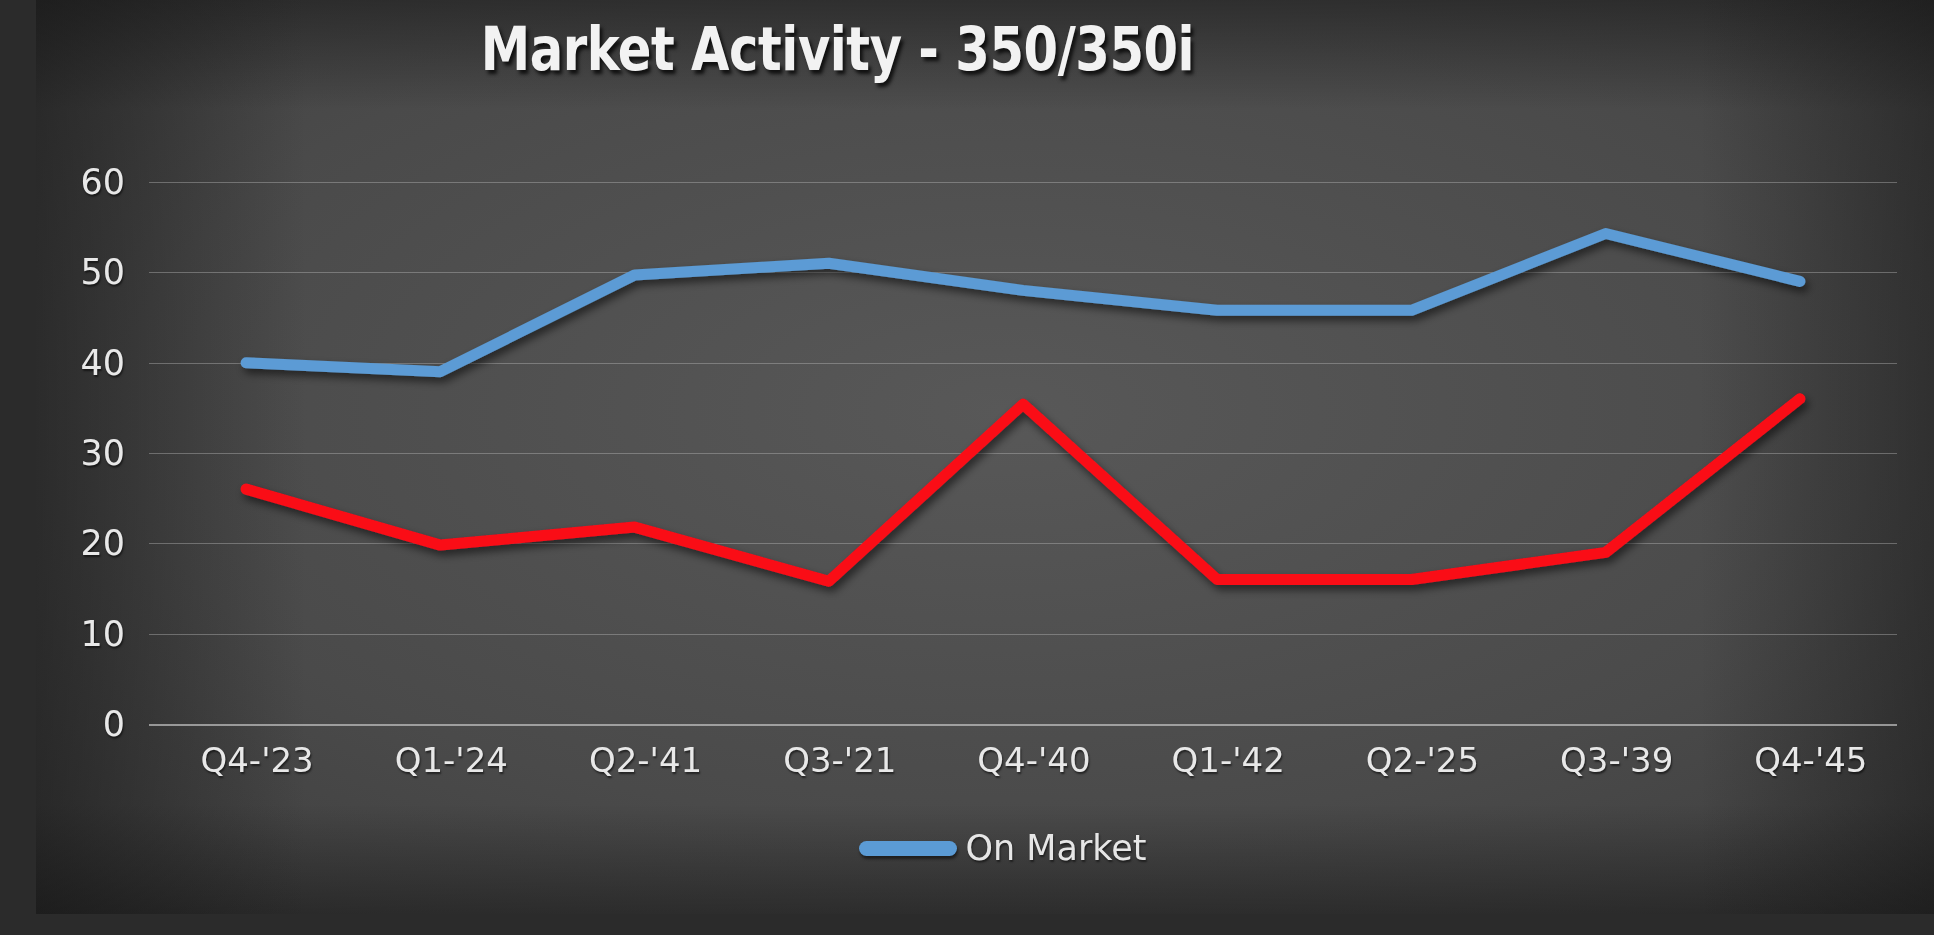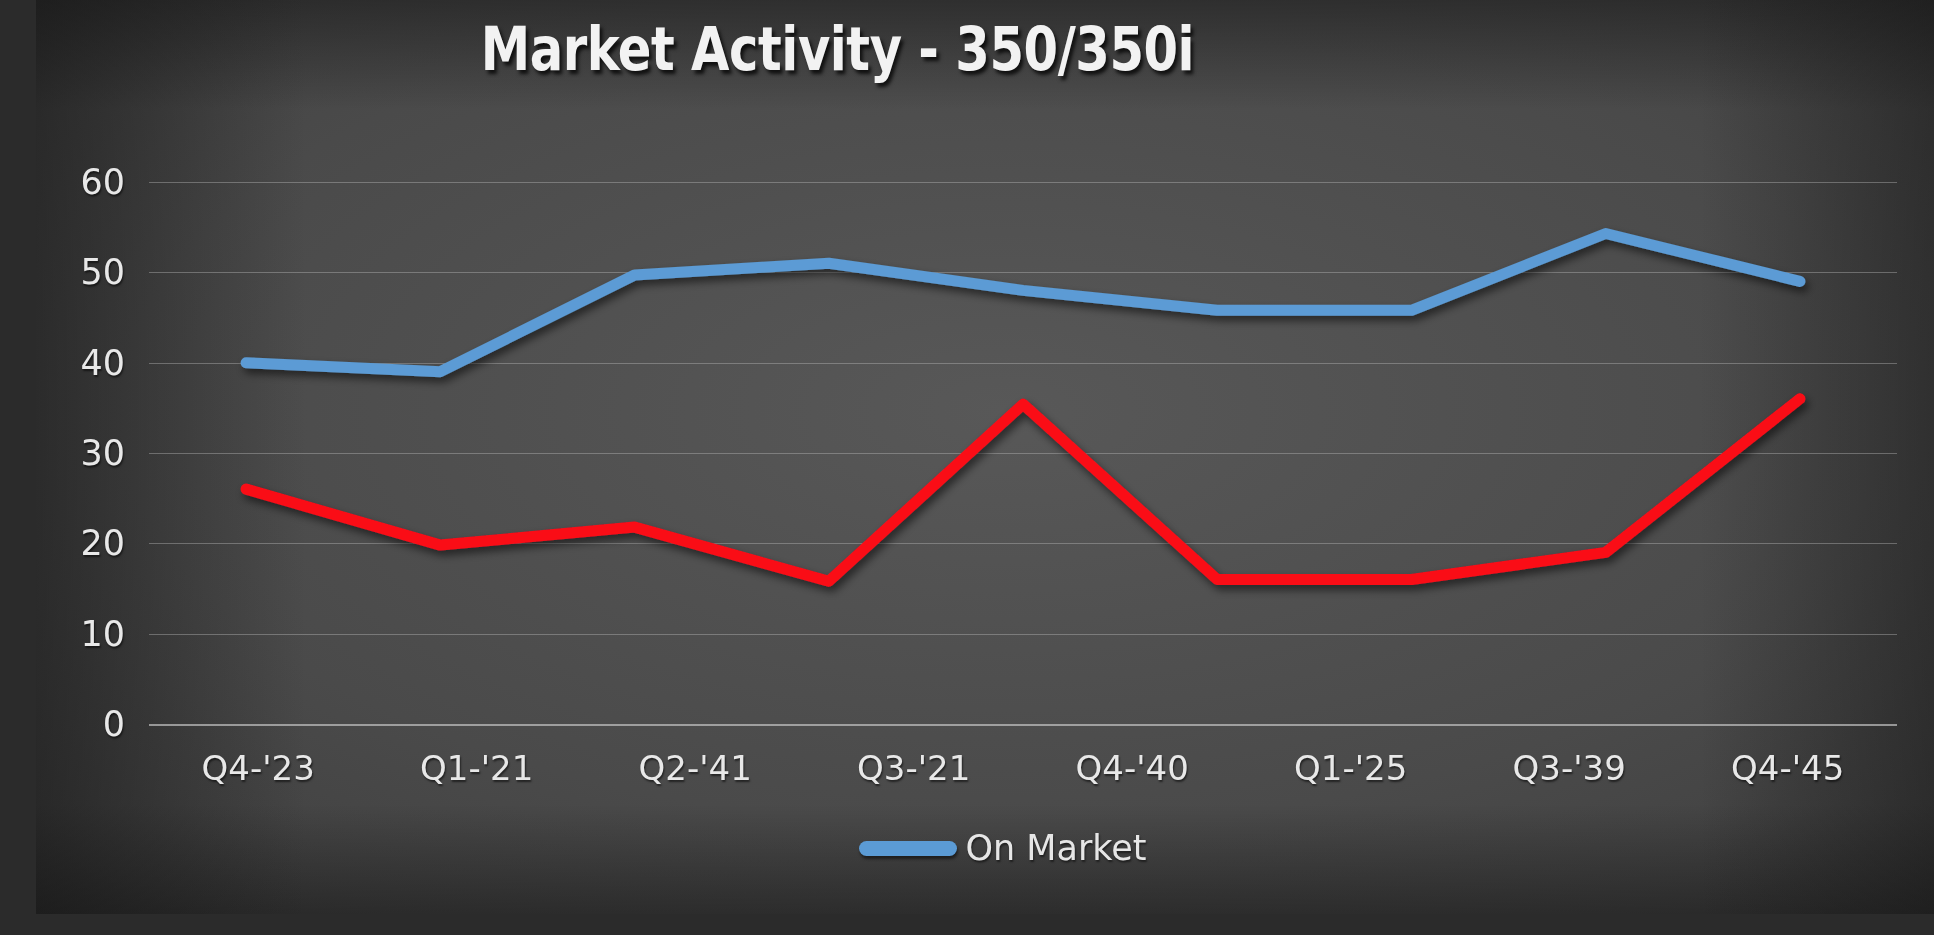--- a/index.html
+++ b/index.html
@@ -66,23 +66,22 @@
     text-align:right;
     color:#e8e8e8;
     font-size:35px;
     transform:translateY(-50%);
     text-shadow:1px 2px 2px rgba(0,0,0,.55);
     white-space:nowrap;
   }
   
   #xlabels{
     position:absolute;
-    left:113px;top:740px;width:1748px;height:56px;
+    left:124px;top:740px;width:1748px;height:56px;
     display:flex;
-    align-items:center;
   }
   .xlabel{
     flex:1 1 0;
     text-align:center;
     color:#e8e8e8;
     font-size:34px;
     text-shadow:1px 2px 2px rgba(0,0,0,.55);
     white-space:nowrap;
   }
 
@@ -141,25 +140,26 @@
       </defs>
       <g id="series-group" filter="url(#lineshadow)">
           <polyline points="97.1,180.7 291.3,189.7 485.6,93.0 679.8,81.3 874.0,108.4 1068.2,128.3 1262.4,128.3 1456.7,51.5 1650.9,99.4" fill="none" stroke="#5B9BD5" stroke-width="11" stroke-linecap="round" stroke-linejoin="round"></polyline>
           <polyline points="97.1,307.1 291.3,363.1 485.6,345.1 679.8,399.3 874.0,222.2 1068.2,397.5 1262.4,397.5 1456.7,370.4 1650.9,216.8" fill="none" stroke="#FA0A18" stroke-width="11" stroke-linecap="round" stroke-linejoin="round"></polyline>
         </g>
     </svg>
   </div>
 
   <div id="xlabels">
       <div class="xlabel">Q4-'23</div>
-      <div class="xlabel">Q1-'21</div>
+      <div class="xlabel">Q1-'24</div>
       <div class="xlabel">Q2-'41</div>
       <div class="xlabel">Q3-'21</div>
       <div class="xlabel">Q4-'40</div>
-      <div class="xlabel">Q1-'25</div>
+      <div class="xlabel">Q1-'42</div>
+      <div class="xlabel">Q2-'25</div>
       <div class="xlabel">Q3-'39</div>
       <div class="xlabel">Q4-'45</div>
     </div>
 
   <div id="legend">
       <div class="legend-item">
         <div class="legend-swatch" style="background: rgb(91, 155, 213);"></div>
         <div class="legend-label">On Market</div>
       </div>
     </div>

